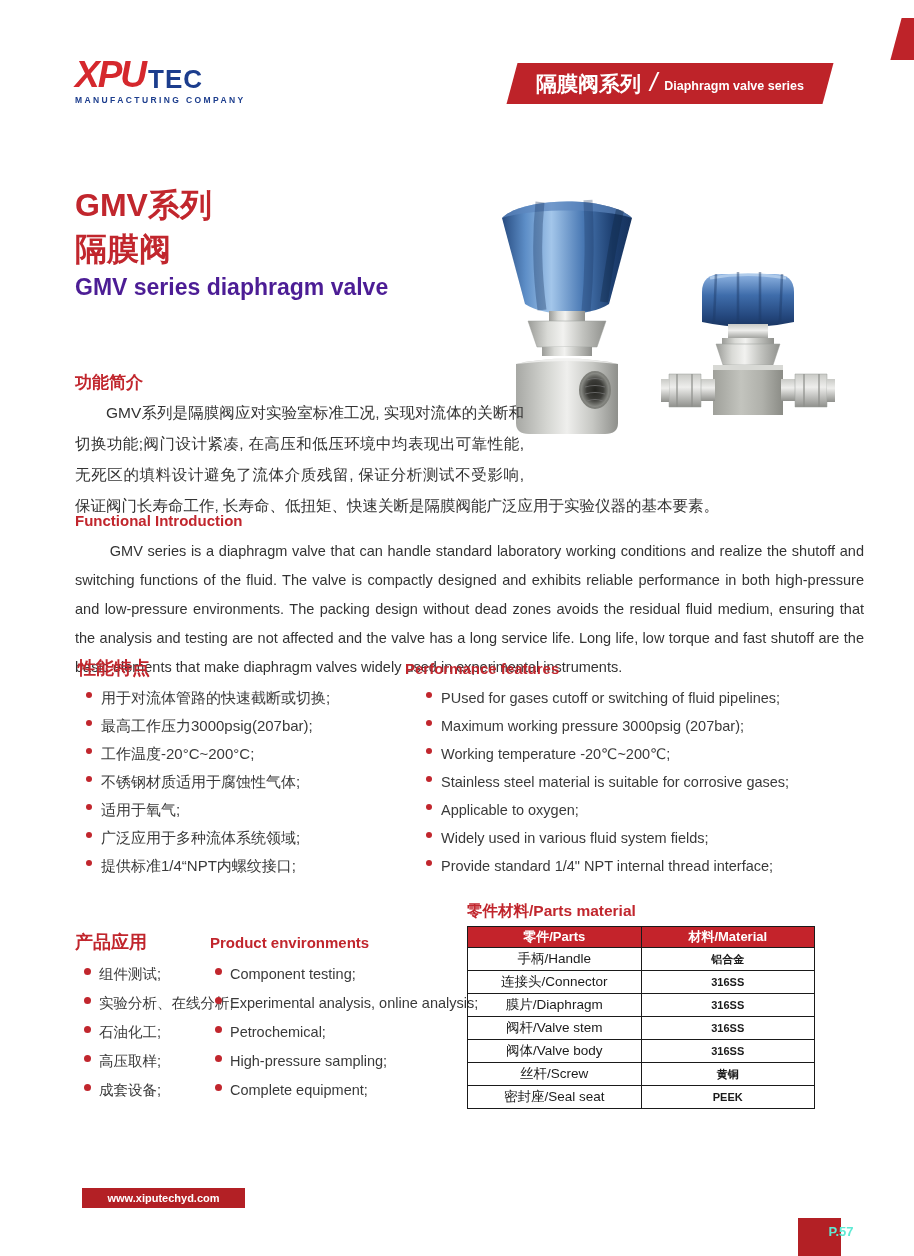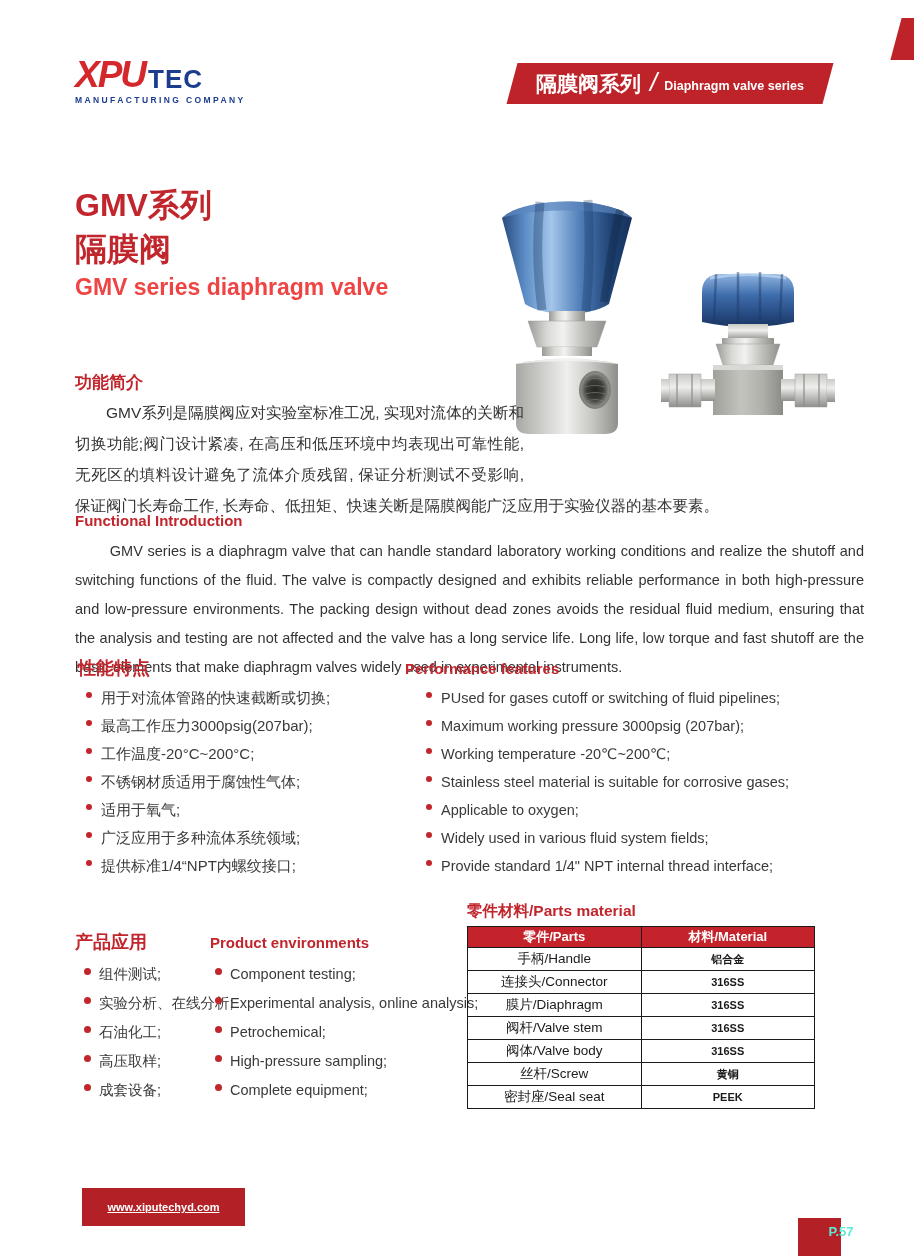--- a/index.html
+++ b/index.html
@@ -21,21 +21,21 @@
   .banner-inner { transform:skewX(15deg); display:flex; align-items:center; color:#fff; white-space:nowrap; }
   .banner-cn { font-size:21px; font-weight:bold; }
   .banner-slash { font-size:26px; font-weight:300; font-style:italic; margin:0 7px 0 9px; transform:translateY(-1px); }
   .banner-en { font-size:12.5px; font-weight:bold; margin-top:4px; }
   .banner-corner { position:absolute; left:896px; top:18px; width:60px; height:42px;
     background:#be2329; transform:skewX(-15deg); }
 
   
   .title-cn1 { position:absolute; left:75px; top:184px; color:#c1262d; font-size:32px; font-weight:bold;text-align:center; }
   .title-cn2 { position:absolute; left:75px; top:228px; color:#c1262d; font-size:32px; font-weight:bold; }
-  .title-en  { position:absolute; left:75px; top:274px; color:#ef4444; font-size:23px; font-weight:bold; }
+  .title-en  { position:absolute; left:75px; top:274px; color:#4c1d95; font-size:23px; font-weight:bold; }
 
   
   .valve-lg { position:absolute; left:492px; top:192px; width:150px; height:250px; }
   .valve-sm { position:absolute; left:658px; top:266px; width:180px; height:155px; }
 
   
   .h-cn { color:#c1262d; font-weight:bold; font-size:17px; }
   .h-en { color:#c1262d; font-weight:bold; font-size:15px; }
   #fi-head-cn { position:absolute; left:75px; top:371px; }
   .cn-intro-wrap { position:absolute; left:75px; top:397px; width:787px; }
@@ -70,23 +70,23 @@
   #tbl-title { position:absolute; left:467px; top:901px; font-size:15.5px; }
   .parts-table { position:absolute; left:467px; top:926px; width:348px;
     border-collapse:collapse; table-layout:fixed; }
   .parts-table th, .parts-table td { border:1.5px solid #1a1a1a; text-align:center; }
   .parts-table th { background:#c4232b; color:#fff; font-size:13px; font-weight:bold; height:21px;margin-top:36px; }
   .parts-table td { height:23px; }
   .parts-table td.part { font-size:13.5px; color:#1a1a1a; }
   .parts-table td.mat  { font-size:11px; font-weight:bold; color:#1a1a1a; }
 
   
-  .footer-bar { position:absolute; left:82px; top:1188px; width:163px; height:38px;
+  .footer-bar { position:absolute; left:82px; top:1188px; width:163px; height:20px;
     background:#b32025; color:#fff; font-size:11px; font-weight:bold;
-    display:flex; align-items:center; justify-content:center;text-decoration:underline; }
+    display:flex; align-items:center; justify-content:center; }
   .page-num { position:absolute; left:798px; top:1218px; width:39px; height:38px;
     background:#b32025; color:#5eead4; font-size:13px; font-weight:bold;
     display:flex; align-items:flex-start; justify-content:center; padding-top:6px;padding-left:43px; }
 </style>
 </head>
 <body>
 
 <div id="page">
 
   <div class="logo">

